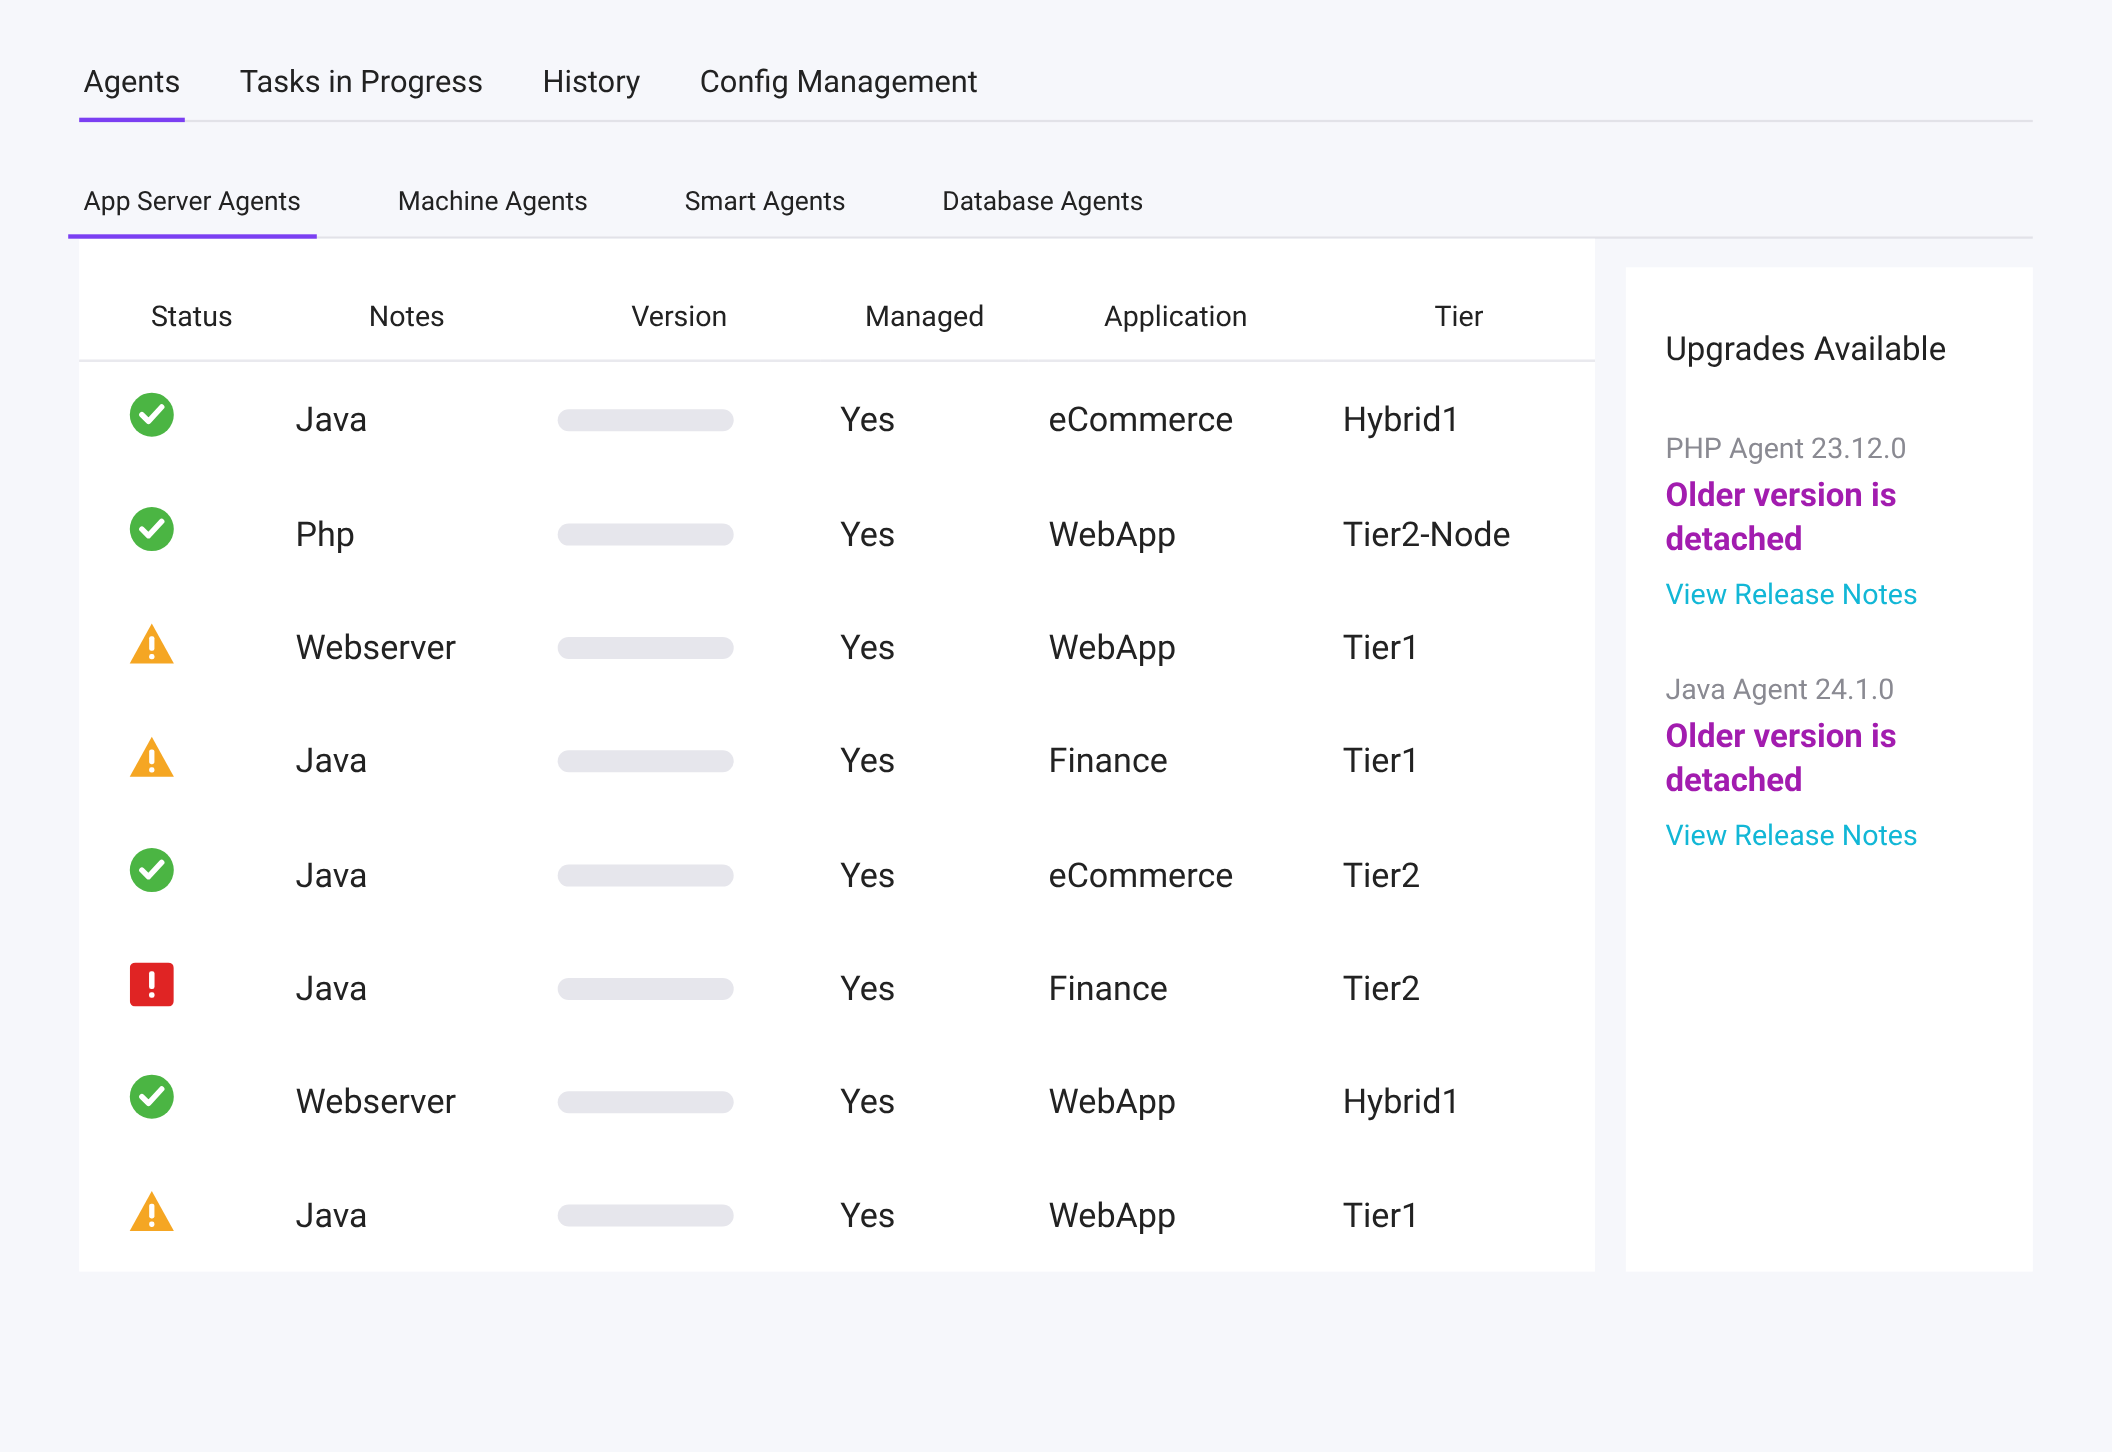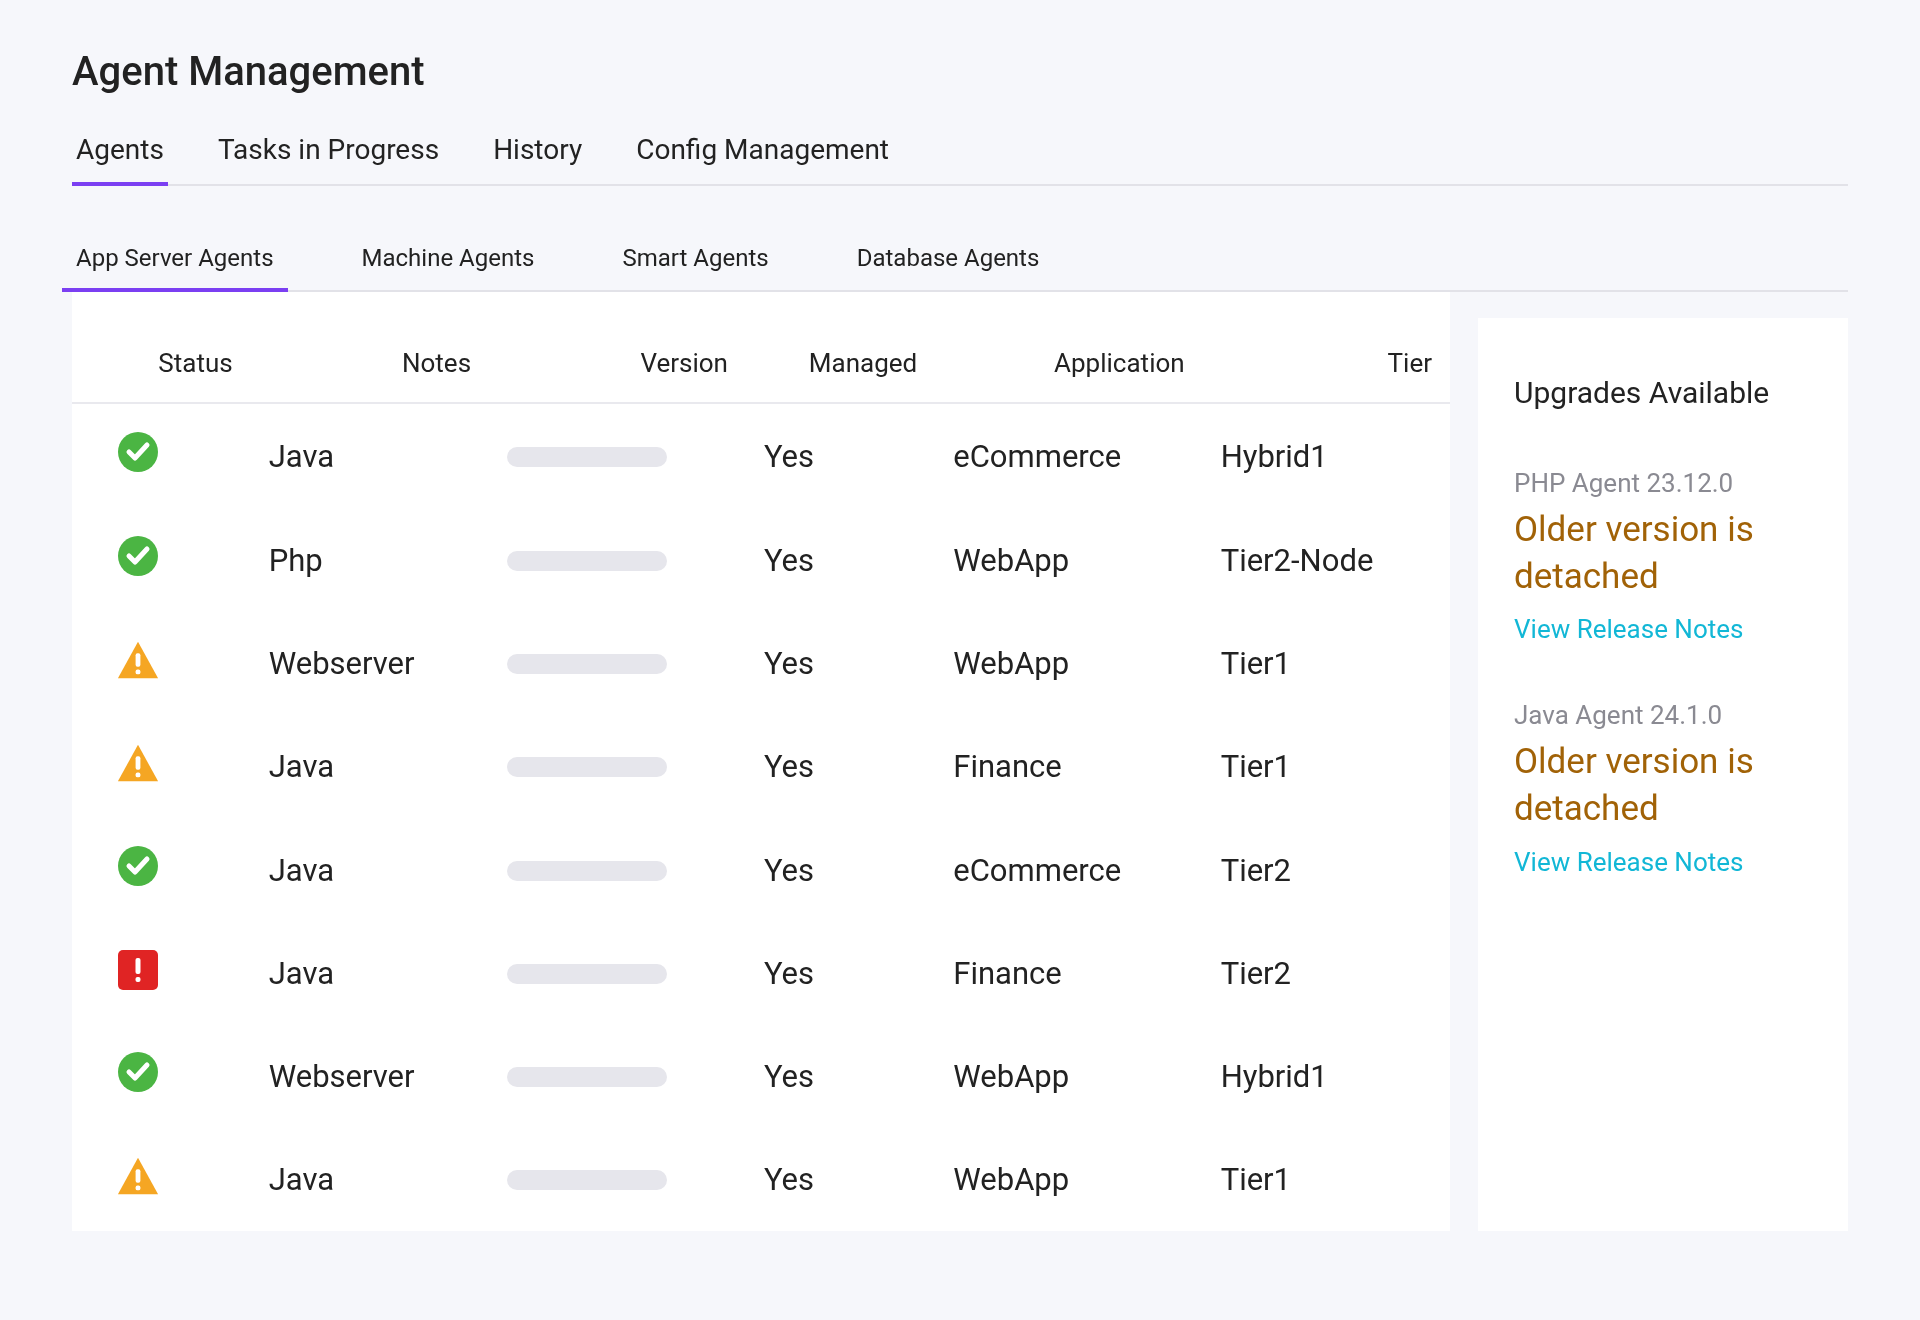--- a/index.html
+++ b/index.html
@@ -85,37 +85,38 @@
     color: #222;
     margin-bottom: 56px;
   }
   .upgrade-block { margin-bottom: 56px; }
   .upgrade-name {
     font-size: 26px;
     color: #8a8a92;
     margin-bottom: 8px;
   }
   .upgrade-desc {
-    font-size: 35px;
-    color: #a16207;
+    font-size: 30px;
+    color: #a21caf;
     line-height: 1.35;
     margin-bottom: 14px;
+    font-weight: bold;
   }
   .upgrade-link {
     font-size: 26px;
     color: #12b7d6;
     cursor: pointer;
   }
 
   table.agents {
     width: 100%;
     border-collapse: collapse;
   }
   table.agents thead th {
-    text-align: right;
+    text-align: center;
     font-size: 26px;
     font-weight: 400;
     color: #222;
     padding: 56px 18px 24px 18px;
     border-bottom: 2px solid #e9e9ee;
   }
   table.agents thead th:first-child { padding-left: 44px; }
   table.agents tbody td {
     font-size: 31px;
     color: #222;
@@ -135,21 +136,20 @@
     width: 160px; height: 20px;
     background: #e6e6ec;
     border-radius: 999px;
     display: inline-block;
   }
 </style>
 </head>
 <body>
 
 <div class="page">
-  <h1 class="page-title">Agent Management</h1>
 
   <div class="primary-tabs" id="primary-tabs">
       <div class="primary-tab active">Agents</div>
       <div class="primary-tab">Tasks in Progress</div>
       <div class="primary-tab">History</div>
       <div class="primary-tab">Config Management</div>
     </div>
 
   <div class="secondary-tabs" id="secondary-tabs">
       <div class="secondary-tab active">App Server Agents</div>

